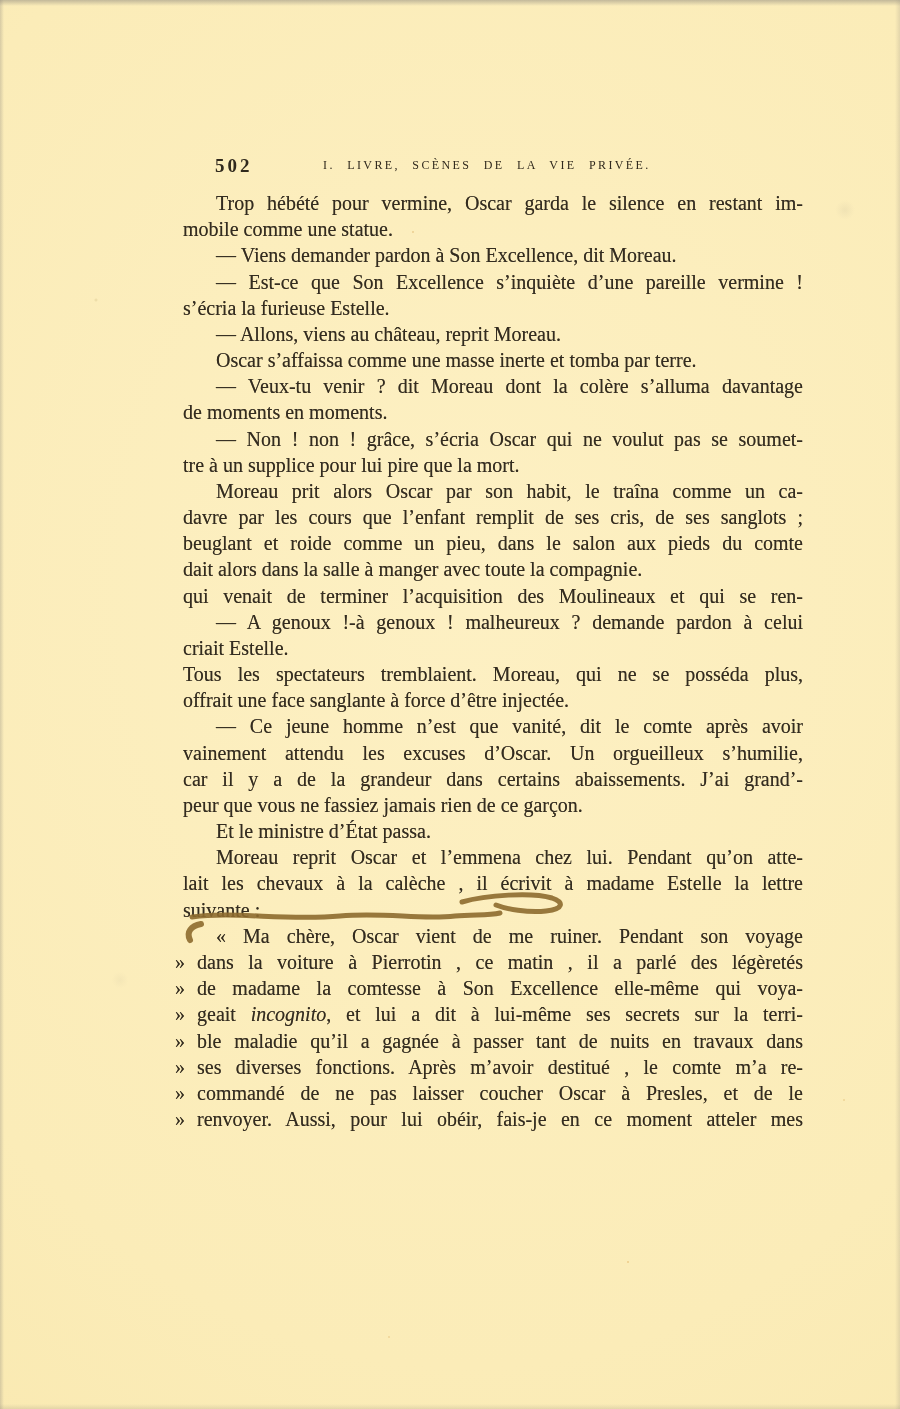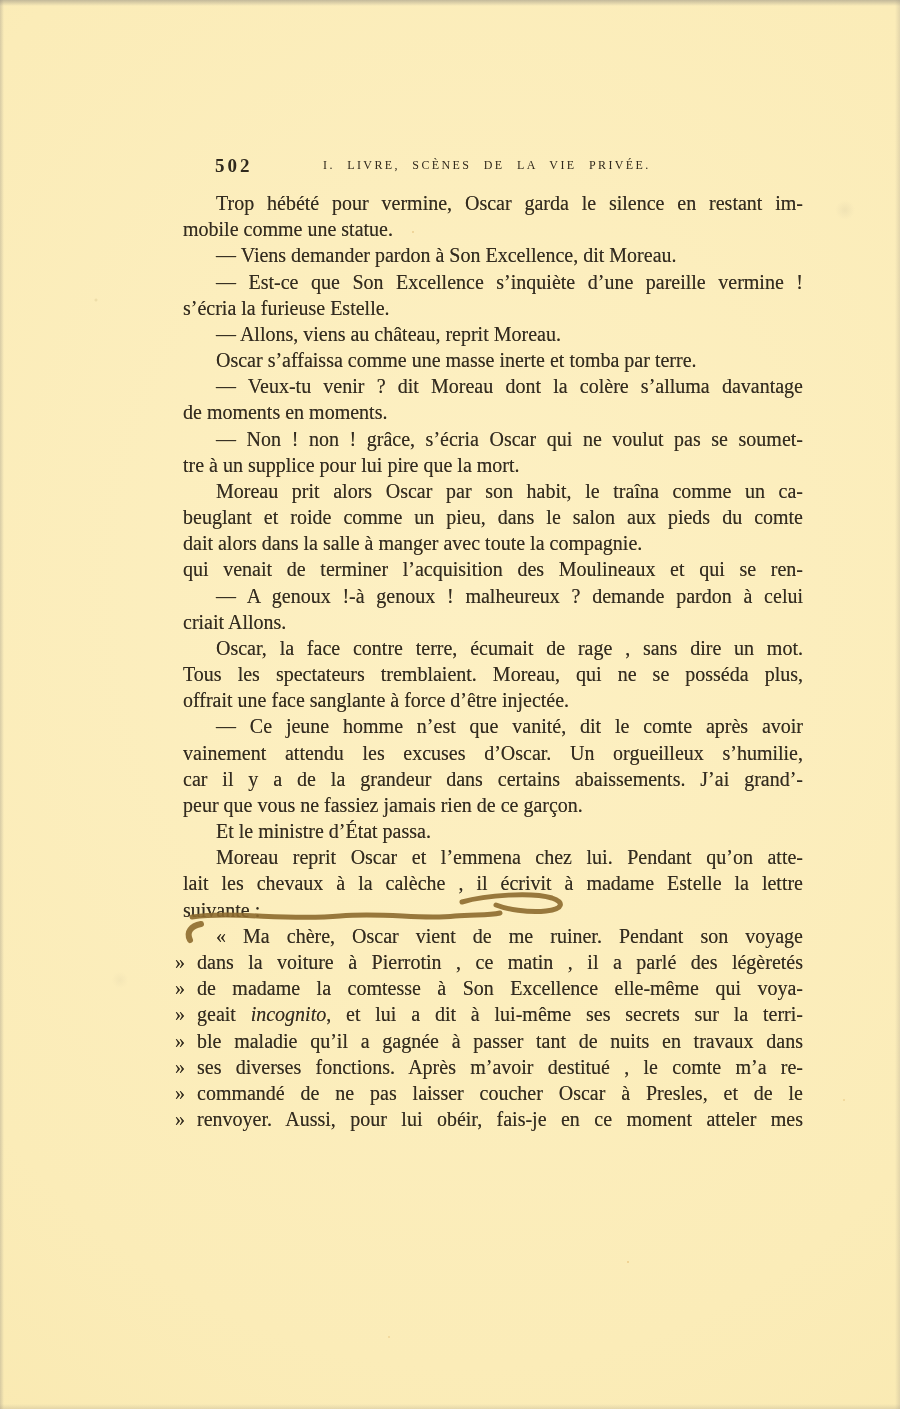--- a/index.html
+++ b/index.html
@@ -66,26 +66,26 @@
       <div class="line in"><span>— Viens demander pardon à Son Excellence, dit Moreau.</span></div>
       <div class="line in j"><span>— Est-ce que Son Excellence s’inquiète d’une pareille vermine !</span></div>
       <div class="line"><span>s’écria la furieuse Estelle.</span></div>
       <div class="line in"><span>— Allons, viens au château, reprit Moreau.</span></div>
       <div class="line in"><span>Oscar s’affaissa comme une masse inerte et tomba par terre.</span></div>
       <div class="line in j"><span>— Veux-tu venir ? dit Moreau dont la colère s’alluma davantage</span></div>
       <div class="line"><span>de moments en moments.</span></div>
       <div class="line in j"><span>— Non ! non ! grâce, s’écria Oscar qui ne voulut pas se soumet-</span></div>
       <div class="line"><span>tre à un supplice pour lui pire que la mort.</span></div>
       <div class="line in j"><span>Moreau prit alors Oscar par son habit, le traîna comme un ca-</span></div>
+      <div class="line j"><span>davre par les cours que l’enfant remplit de ses cris, de ses sanglots ;</span></div>
       <div class="line j"><span>beuglant et roide comme un pieu, dans le salon aux pieds du comte</span></div>
       <div class="line"><span>dait alors dans la salle à manger avec toute la compagnie.</span></div>
       <div class="line j"><span>qui venait de terminer l’acquisition des Moulineaux et qui se ren-</span></div>
       <div class="line in j"><span>— A genoux !-à genoux ! malheureux ? demande pardon à celui</span></div>
-      <div class="line"><span>criait Allons.</span></div>
-      <div class="line in j"><span>Oscar, la face contre terre, écumait de rage , sans dire un mot.</span></div>
+      <div class="line"><span>criait Estelle.</span></div>
       <div class="line j"><span>Tous les spectateurs tremblaient. Moreau, qui ne se posséda plus,</span></div>
       <div class="line"><span>offrait une face sanglante à force d’être injectée.</span></div>
       <div class="line in j"><span>— Ce jeune homme n’est que vanité, dit le comte après avoir</span></div>
       <div class="line j"><span>vainement attendu les excuses d’Oscar. Un orgueilleux s’humilie,</span></div>
       <div class="line j"><span>car il y a de la grandeur dans certains abaissements. J’ai grand’-</span></div>
       <div class="line"><span>peur que vous ne fassiez jamais rien de ce garçon.</span></div>
       <div class="line in"><span>Et le ministre d’État passa.</span></div>
       <div class="line in j"><span>Moreau reprit Oscar et l’emmena chez lui. Pendant qu’on atte-</span></div>
       <div class="line j"><span>lait les chevaux à la calèche , il écrivit à madame Estelle la lettre</span></div>
       <div class="line"><span>suivante :</span></div>

